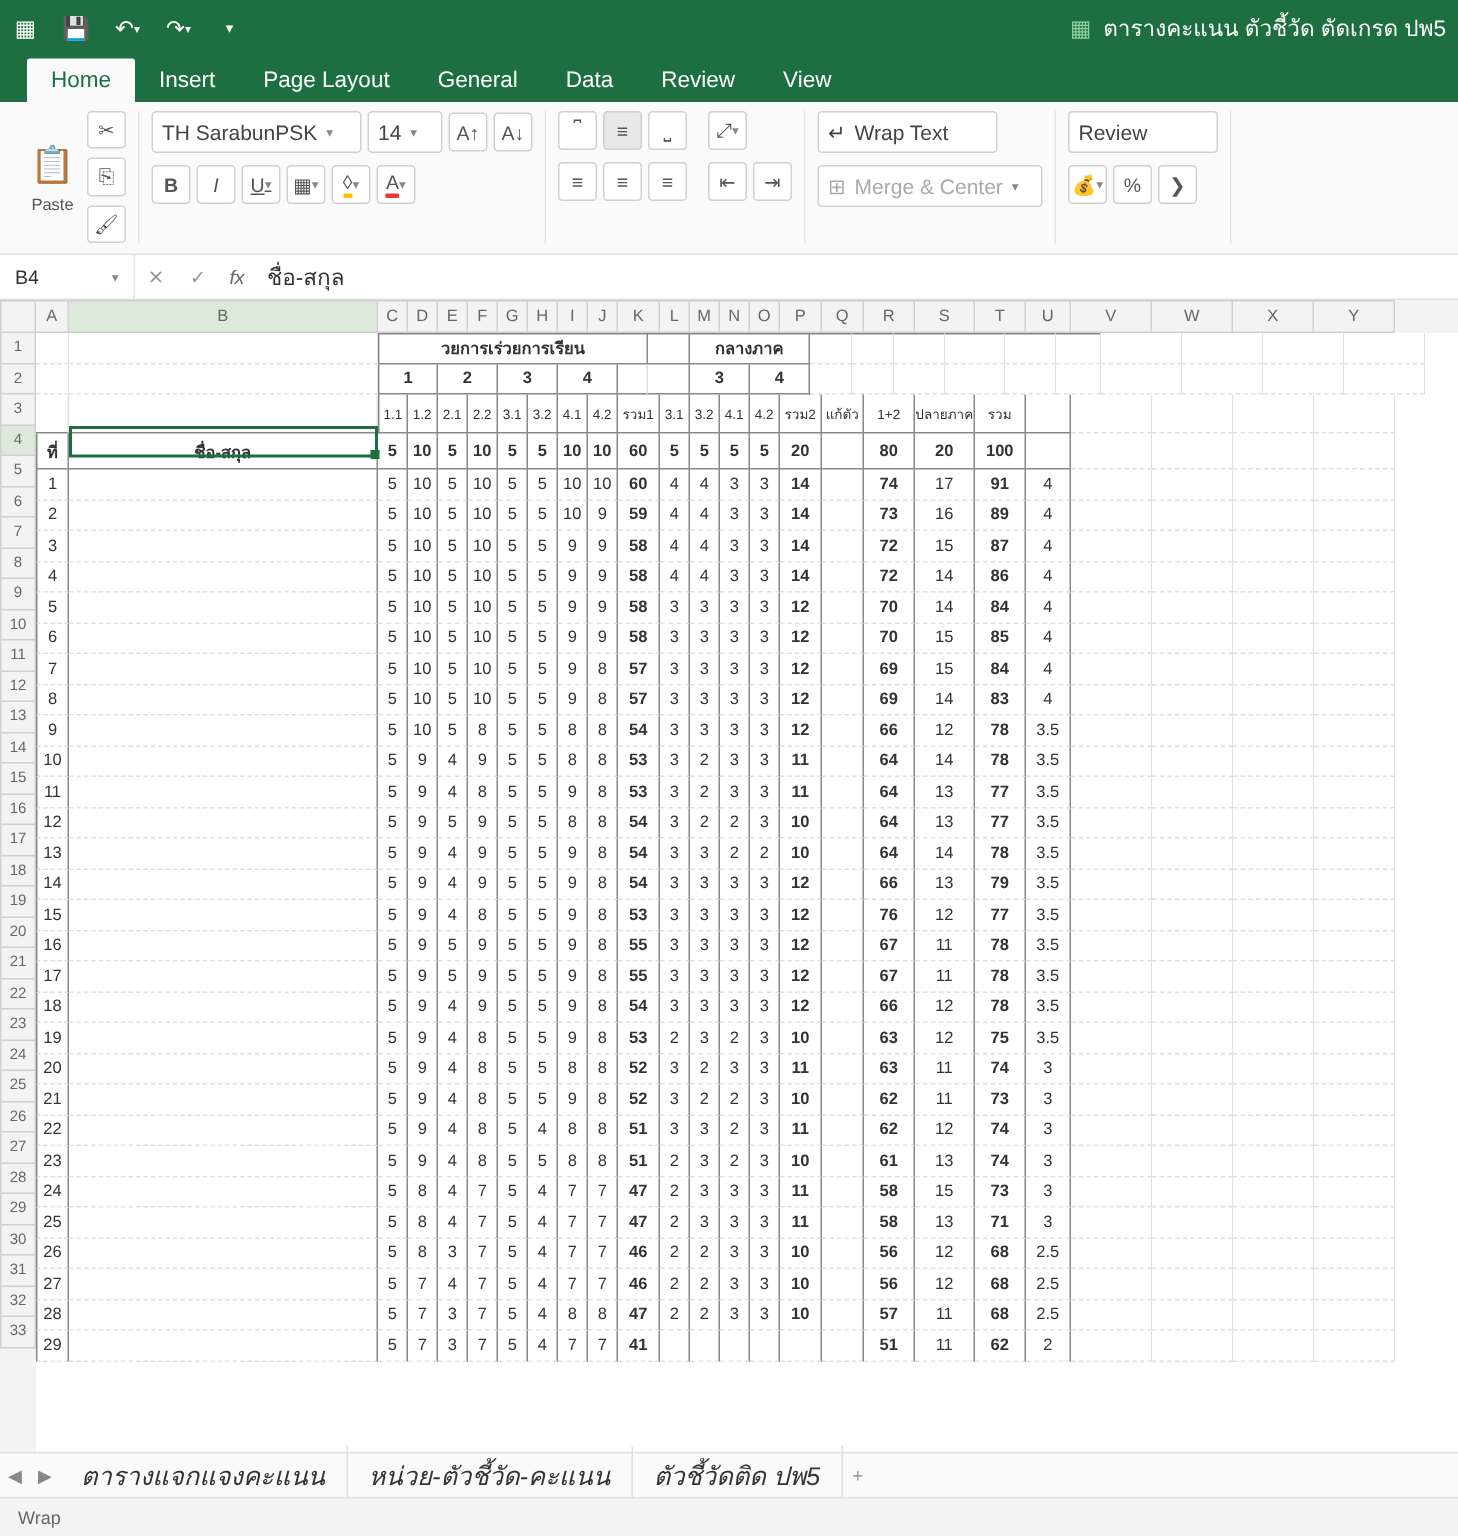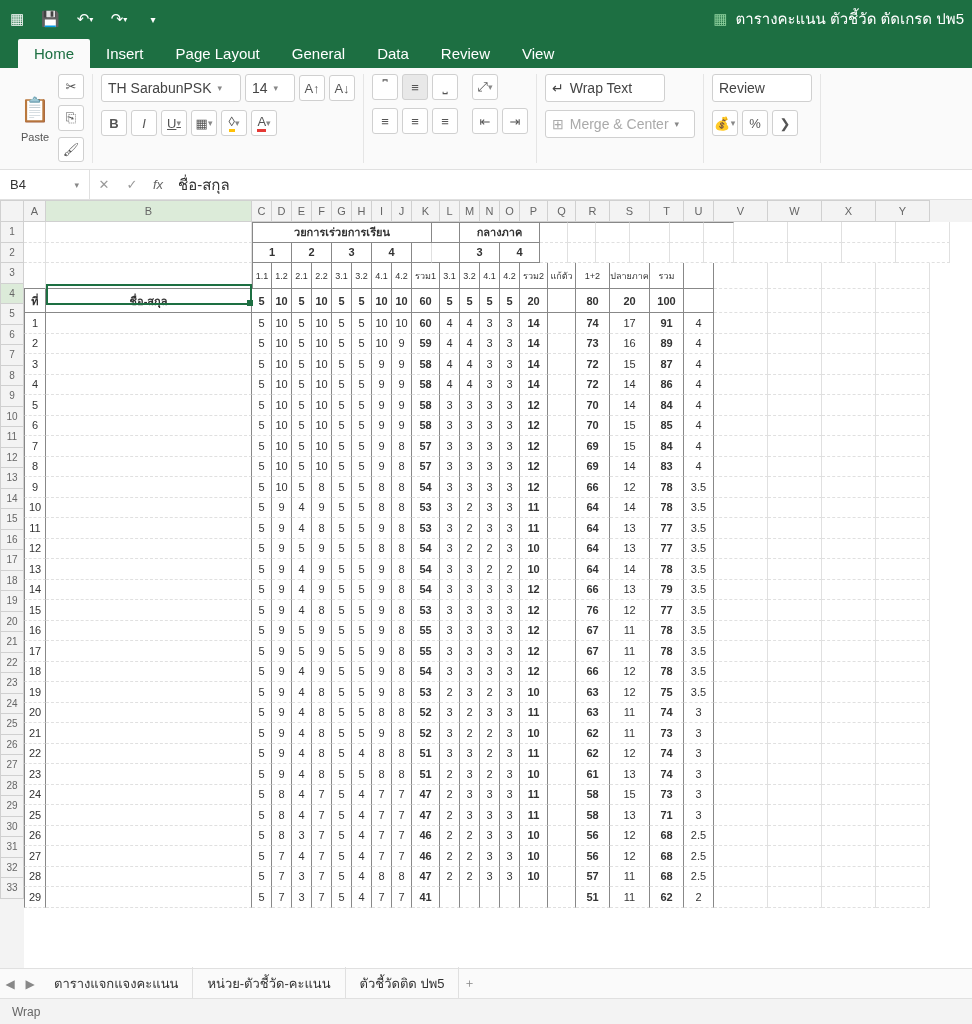--- a/index.html
+++ b/index.html
@@ -46,21 +46,21 @@
 .cell.bsolid { border-right: 1px solid #888; }
 .cell.bb { border-bottom: 1px solid #888; }
 .cell.bt { border-top: 1px solid #888; }
 .cell.bl { border-left: 1px solid #888; }
 .cell.bold { font-weight: 600; }
 .selcell { position: absolute; border: 2px solid #1d6f42; pointer-events: none; }
 .selcell::after { content: ""; position: absolute; right: -3px; bottom: -3px; width: 6px; height: 6px; background: #1d6f42; }
 
 .tabsheet { display: flex; align-items: center; border-top: 1px solid #e0e0e0; height: 30px; background: #fafafa; font-size: 12px; }
 .tabsheet .nav { width: 20px; text-align: center; color: #888; cursor: pointer; }
-.tabsheet .stab { padding: 6px 14px; border-right: 1px solid #e0e0e0; cursor: pointer; font-size: 13px; }
+.tabsheet .stab { padding: 6px 14px; border-right: 1px solid #e0e0e0; cursor: pointer; font-size: 17px; font-style: italic; }
 .tabsheet .stab.active { background: #fff; color: #1a8a51; font-weight: 500; border-bottom: 2px solid #1a8a51; }
 .status { height: 26px; background: #f3f3f3; border-top: 1px solid #e0e0e0; display: flex; align-items: center; padding: 0 12px; font-size: 12px; color: #666; }
 </style>
 </head>
 <body>
 
 <div class="titlebar">
   <div class="qat">
     <div class="qat-icon">▦</div>
     <div class="qat-icon">💾</div>

